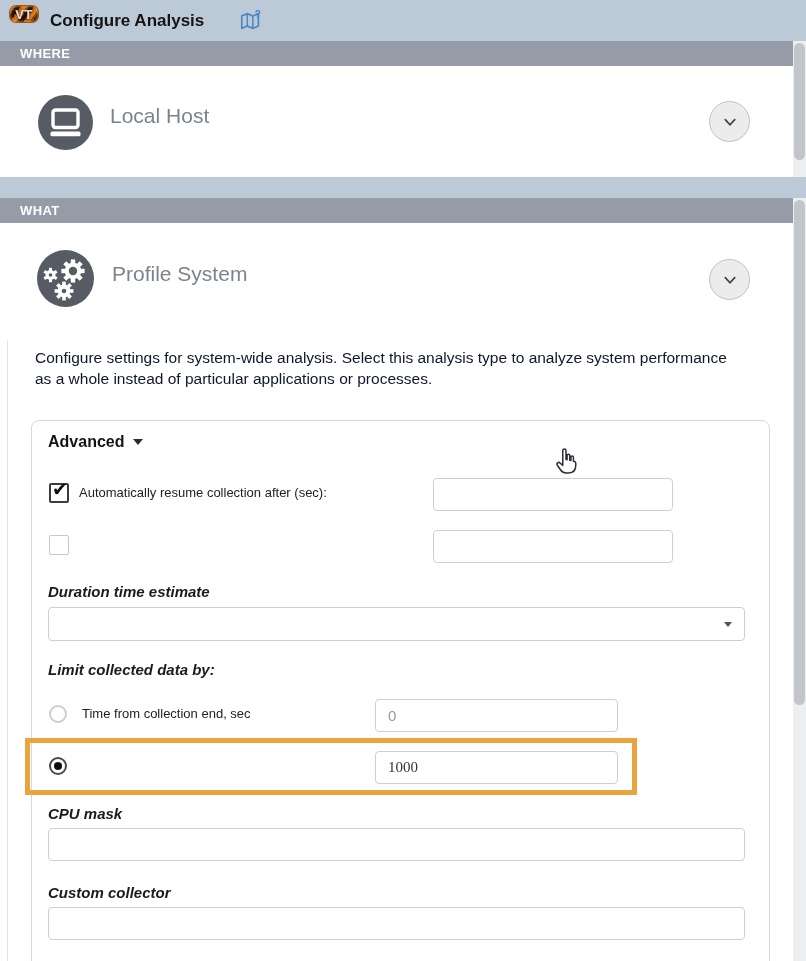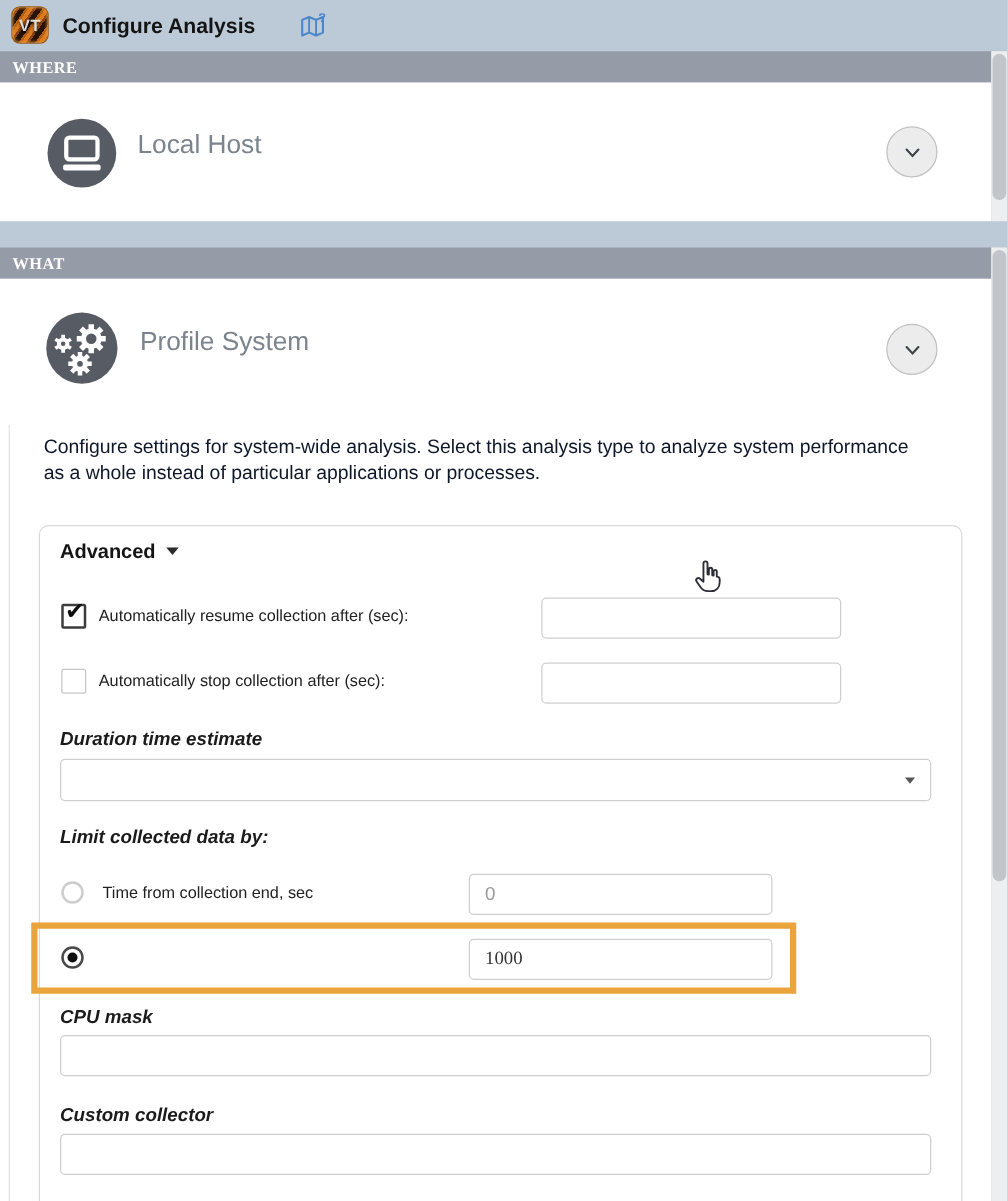--- a/index.html
+++ b/index.html
@@ -6,31 +6,31 @@
   html,body { background:#bccad8; }
   .app {
     position:relative; width:806px; height:961px; overflow:hidden;
     background:#bccad8;
     font-family:"Liberation Sans","DejaVu Sans",sans-serif;
     color:#1f1f1f;
   }
   
   .topbar { position:absolute; left:0; top:0; width:806px; height:41px; background:#bccad8; }
   .vt-icon {
-    position:absolute; left:10px; top:6px; width:28px; height:28px; border-radius:6px;
+    position:absolute; left:10px; top:6px; width:28px; height:16px; border-radius:6px;
     background:repeating-linear-gradient(125deg,#d97a1e 0 3px,#8a4612 3px 5px,#271307 5px 9px,#b35f16 9px 11px);
     box-shadow:inset 0 0 2px 1px rgba(255,150,40,.55), 0 0 0 1px #9a5a14;
     display:flex; align-items:center; justify-content:center;
   }
   .vt-icon span { font-size:13px; font-weight:bold; color:rgba(235,235,235,.92); text-shadow:0 1px 2px rgba(0,0,0,.8); letter-spacing:.5px; }
   .app-title { position:absolute; left:50px; top:0; height:41px; line-height:41px; font-size:17px; font-weight:bold; color:#141414; }
   .help-icon { position:absolute; left:239px; top:9px; width:24px; height:24px; cursor:pointer; }
   
   .sec-header { position:absolute; left:0; width:793px; height:25px; background:#959ca7; color:#fff;
-    font-size:13px; font-weight:bold; letter-spacing:.4px; line-height:25px; padding-left:10px;font-family:Liberation Serif, serif; }
+    font-size:13px; font-weight:bold; letter-spacing:.4px; line-height:25px; padding-left:20px; }
   .where-header { top:41px; }
   .what-header { top:198px; }
   
   .card { position:absolute; left:0; width:793px; background:#fff; }
   .where-card { top:66px; height:111px; }
   .what-card { top:223px; height:738px; }
   .inner-left-border { position:absolute; left:7px; top:340px; width:1px; height:621px; background:#e3e3e3; }
   
   .big-icon { position:absolute; width:55px; height:55px; border-radius:50%; background:#575c64; }
   .big-icon svg { position:absolute; left:0; top:0; }
@@ -189,21 +189,20 @@
     <span>Advanced</span><span class="adv-caret"></span>
   </div>
 
   <div class="checkbox checked" style="left:49px; top:483px;">
     <span class="mark">✔</span>
   </div>
   <div class="plain-label" style="left:79px; top:485px;">Automatically resume collection after (sec):</div>
   <input class="tinput in-resume" value="" style="">
 
   <div class="checkbox unchecked" style="left:49px; top:535px;"></div>
-  <div class="plain-label" style="left:79px; top:537px;">Automatically stop collection after (sec):</div>
   <input class="tinput in-stop" value="" style="">
 
   <div class="bold-label" style="left:48px; top:583px;">Duration time estimate</div>
   <div class="dselect">
     <span class="caret"></span>
   </div>
 
   <div class="bold-label" style="left:48px; top:661px;">Limit collected data by:</div>
 
   <div class="radio unselected" style="left:49px; top:705px;"></div>

